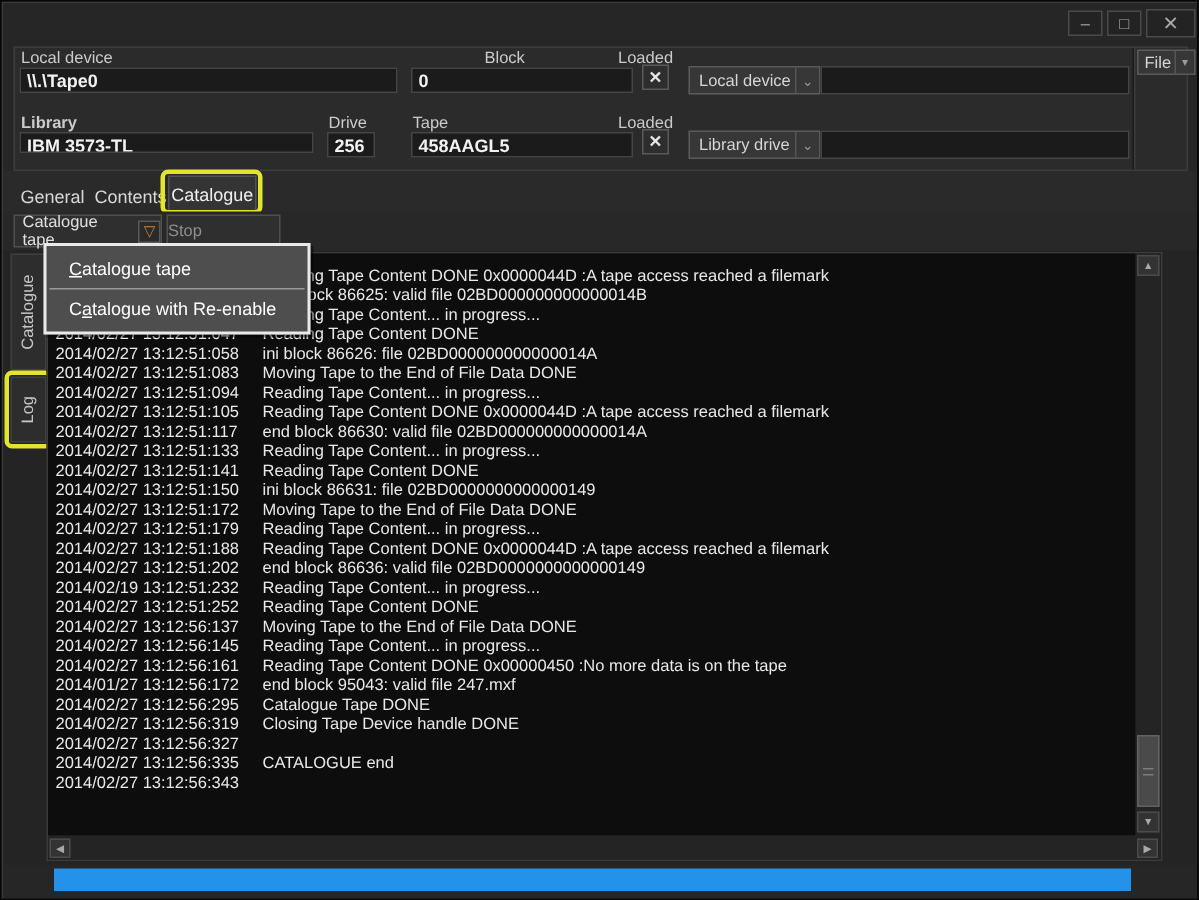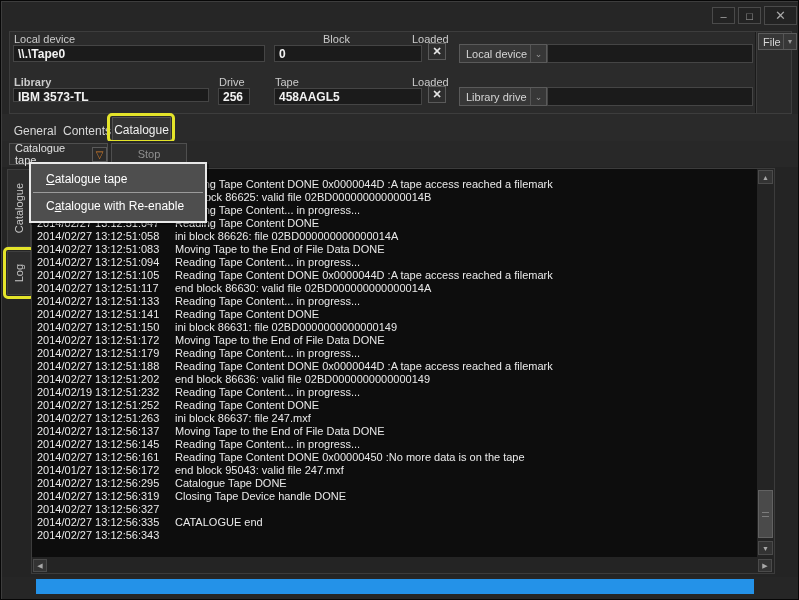--- a/index.html
+++ b/index.html
@@ -38,21 +38,21 @@
   .tab.active { background:#343434; border:1px solid #525252; border-bottom:none; color:#f0f0f0; }
   .hl { border:3px solid #e4e42a; border-radius:5px; pointer-events:none; }
 
   
   .toolstrip { left:1px; top:140px; width:797px; height:26px; background:#282828; }
   .toolbtn { background:#2f2f2f; border:1px solid #4f4f4f; color:#e0e0e0; font-size:11px;
              display:flex; align-items:center; }
   .tri-box { width:15px; height:15px; margin-left:4px; border:1px solid #5a5a5a;
              background:#2a2a2a; display:flex; align-items:center; justify-content:center;
              color:#d8802c; font-size:10px; }
-  .stop { justify-content:center; color:#8f8f8f; }
+  .stop { color:#8f8f8f; }
 
   
   .content { left:1px; top:166px; width:797px; height:410px; background:#242424; }
   .vtab { background:#2d2d2d; border:1px solid #3f3f3f; display:flex; align-items:center;
           justify-content:center; }
   .vtext { writing-mode:vertical-rl; transform:rotate(180deg); color:#c6c6c6; font-size:11px; }
 
   
   .logpanel { left:30px; top:167px; width:744px; height:406px; border:1px solid #3c3c3c;
               background:#1e1e1e; }
@@ -249,24 +249,20 @@
   <div class="logline">
     <span class="ts">2014/02/19 13:12:51:232</span>
     <span class="msg">Reading Tape Content... in progress...</span>
   </div>
 
   <div class="logline">
     <span class="ts">2014/02/27 13:12:51:252</span>
     <span class="msg">Reading Tape Content DONE</span>
   </div>
 
-  <div class="logline">
-    <span class="ts">2014/02/27 13:12:51:263</span>
-    <span class="msg">ini block 86637: file 247.mxf</span>
-  </div>
 
   <div class="logline">
     <span class="ts">2014/02/27 13:12:56:137</span>
     <span class="msg">Moving Tape to the End of File Data DONE</span>
   </div>
 
   <div class="logline">
     <span class="ts">2014/02/27 13:12:56:145</span>
     <span class="msg">Reading Tape Content... in progress...</span>
   </div>

